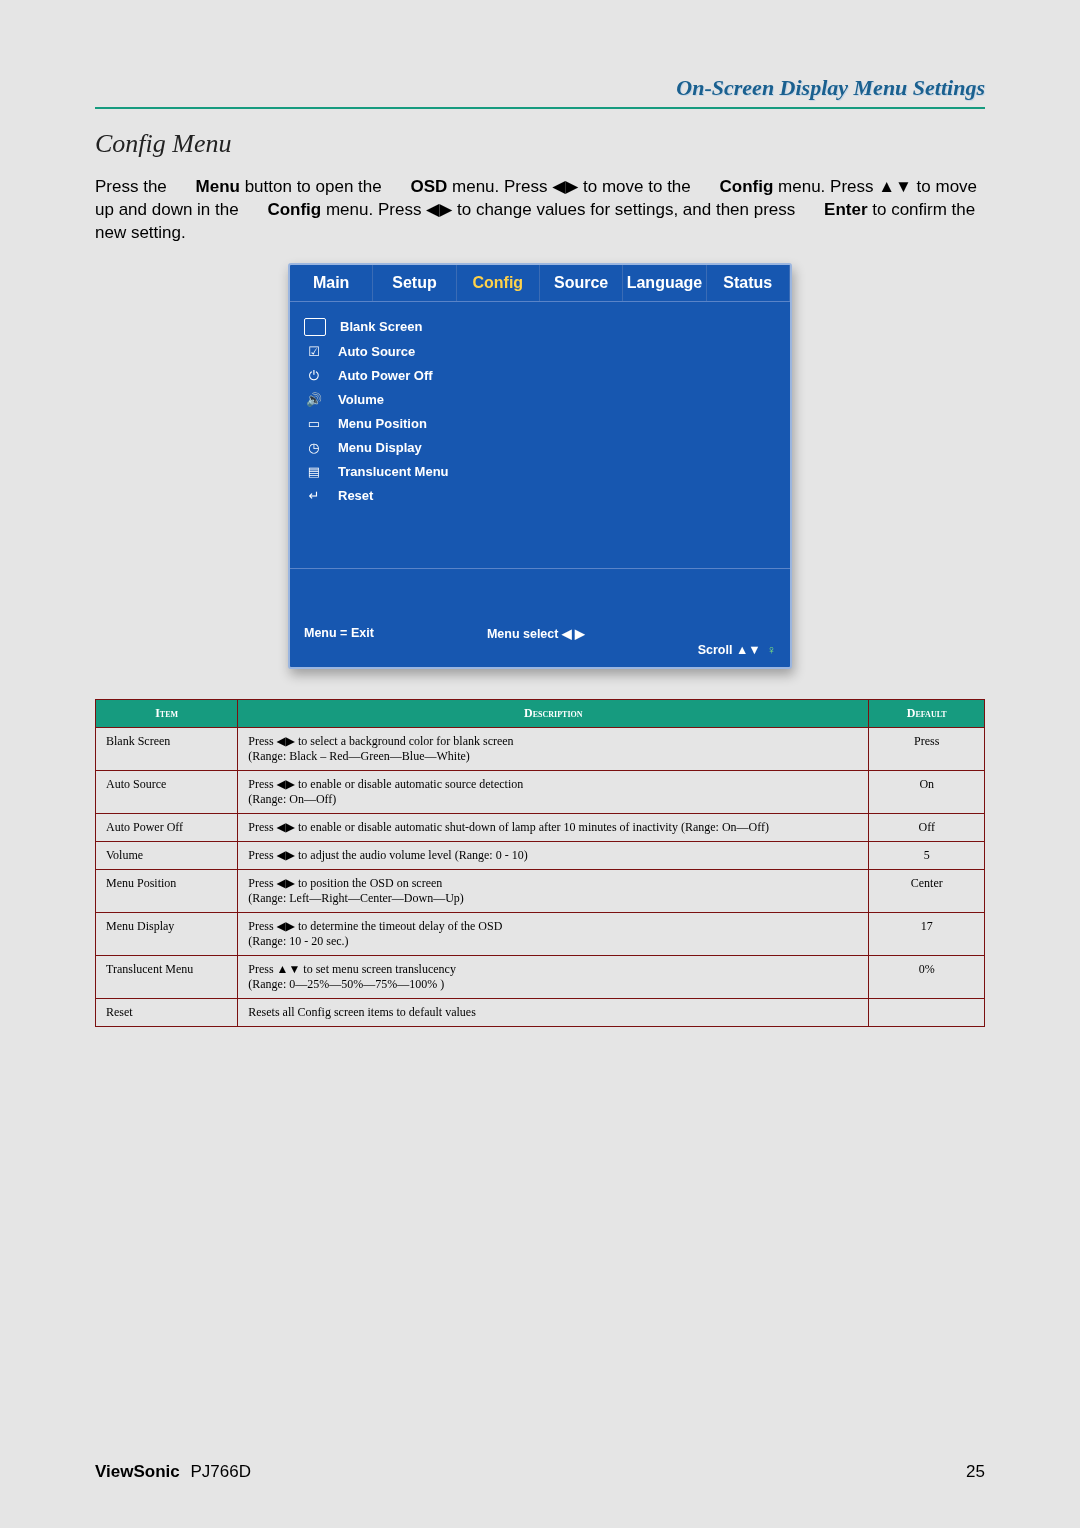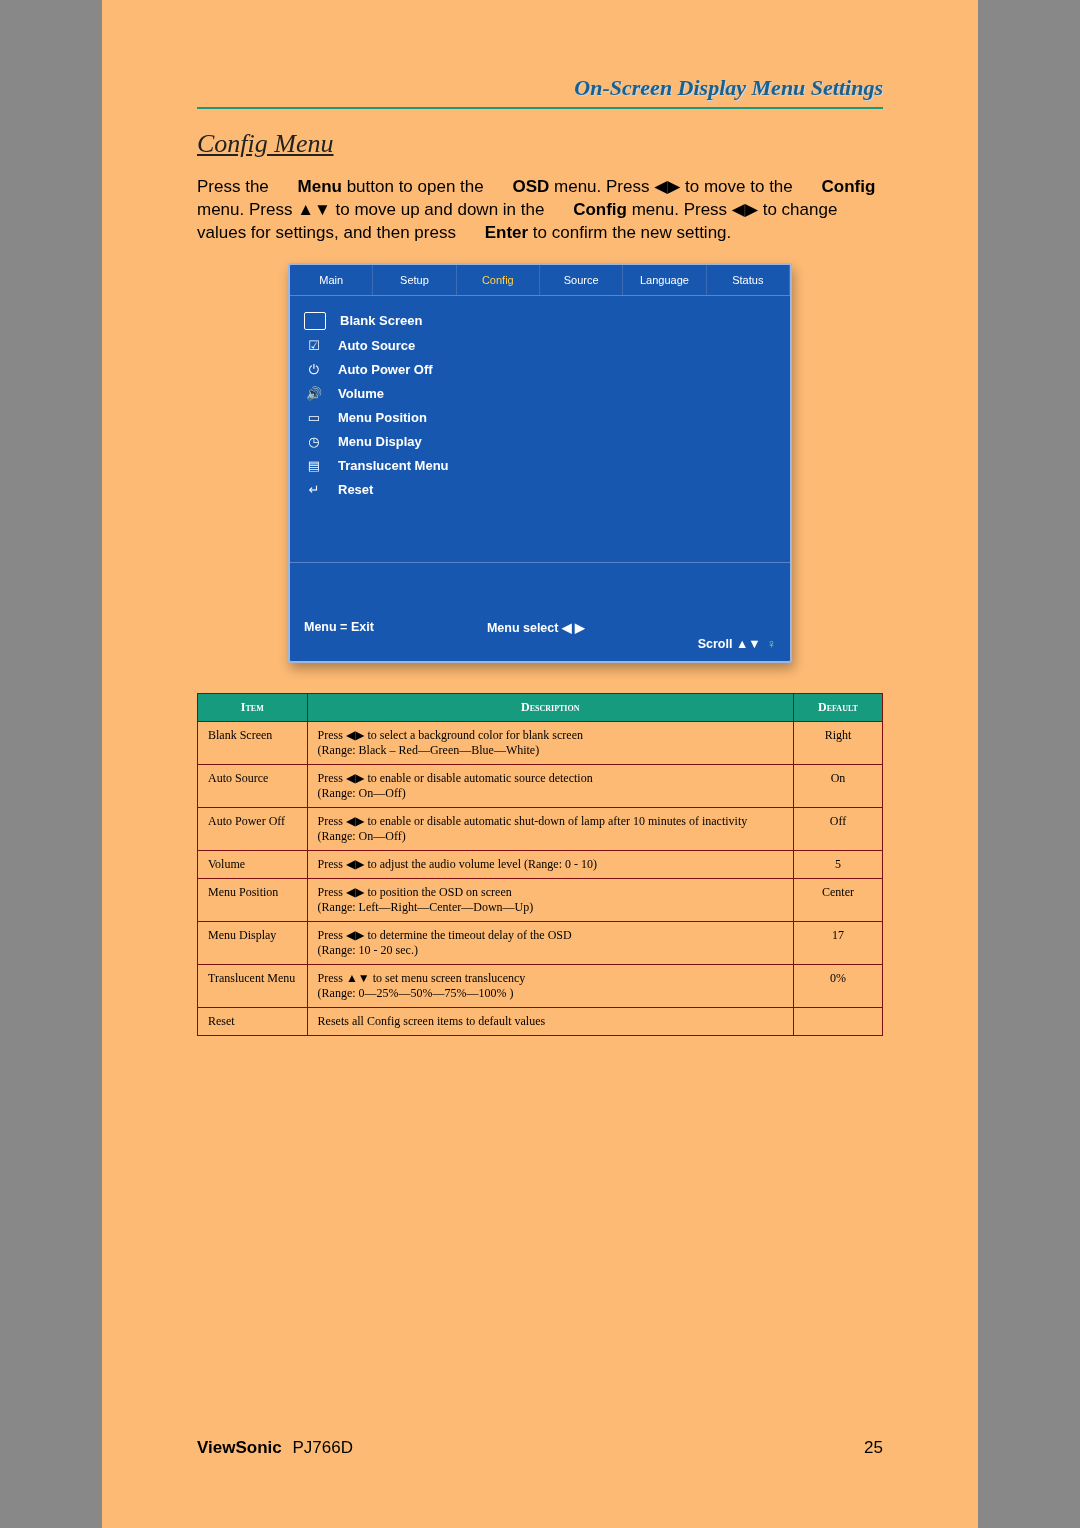--- a/index.html
+++ b/index.html
@@ -4,23 +4,23 @@
 <style>
   body {
     margin: 0;
     background: #888;
     font-family: "Times New Roman", Times, serif;
     color: #000;
     display: flex;
     justify-content: center;
   }
   .page {
-    width: 876px;
+    width: 1080px;
     height: 1528px;
-    background: #fdba74;
+    background: #e5e5e5;
     padding: 75px 95px 60px 95px;
     box-sizing: border-box;
     position: relative;
   }
   .header-title {
     text-align: right;
     color: #1a608f;
     font-style: italic;
     font-weight: bold;
     font-family: "Times New Roman", serif;
@@ -31,21 +31,20 @@
   .header-rule {
     border: 0;
     border-top: 2px solid #169b7f;
     margin: 2px 0 20px 0;
   }
   .section-heading {
     font-style: italic;
     font-family: "Times New Roman", serif;
     font-size: 26px;
     color: #222;
-    text-decoration: underline;
     margin: 0 0 8px 0;
     font-weight: normal;
   }
   .intro {
     font-family: Arial, Helvetica, sans-serif;
     font-size: 17px;
     line-height: 1.35;
     margin-bottom: 18px;
   }
   .intro b { font-weight: bold; padding-left: 24px; }
@@ -64,22 +63,22 @@
     font-family: Arial, Helvetica, sans-serif;
     color: #fff;
   }
   .osd-tabs {
     display: flex;
     border-bottom: 1px solid #5a84c8;
   }
   .osd-tab {
     flex: 1;
     text-align: center;
-    font-size: 11px;
-    font-weight: normal;
+    font-size: 16px;
+    font-weight: bold;
     padding: 9px 0;
     border-right: 1px solid #3b6cb5;
     color: #fff;
   }
   .osd-tab.active { color: #ffd24a; }
   .osd-body {
     padding: 12px 0 60px 14px;
   }
   .osd-item {
     display: flex;
@@ -135,21 +134,21 @@
     padding: 6px 10px;
     vertical-align: top;
   }
   table.config td.def { text-align: center; }
 
   
   .page-footer {
     position: absolute;
     left: 95px;
     right: 95px;
-    bottom: 70px;
+    bottom: 46px;
     display: flex;
     justify-content: space-between;
     font-family: Arial, Helvetica, sans-serif;
     font-size: 17px;
   }
   .page-footer .brand b { font-weight: bold; }
 </style>
 </head>
 <body>
 
@@ -220,21 +219,21 @@
       <tr>
         <th style="width:16%">Item</th>
         <th>Description</th>
         <th style="width:13%">Default</th>
       </tr>
     </thead>
     <tbody id="config-tbody">
         <tr>
           <td>Blank Screen</td>
           <td>Press ◀▶ to select a background color for blank screen<br>(Range: Black – Red—Green—Blue—White)</td>
-          <td class="def">Right</td>
+          <td class="def">Press</td>
         </tr>
         <tr>
           <td>Auto Source</td>
           <td>Press ◀▶ to enable or disable automatic source detection<br>(Range: On—Off)</td>
           <td class="def">On</td>
         </tr>
         <tr>
           <td>Auto Power Off</td>
           <td>Press ◀▶ to enable or disable automatic shut-down of lamp after 10 minutes of inactivity (Range: On—Off)</td>
           <td class="def">Off</td>

